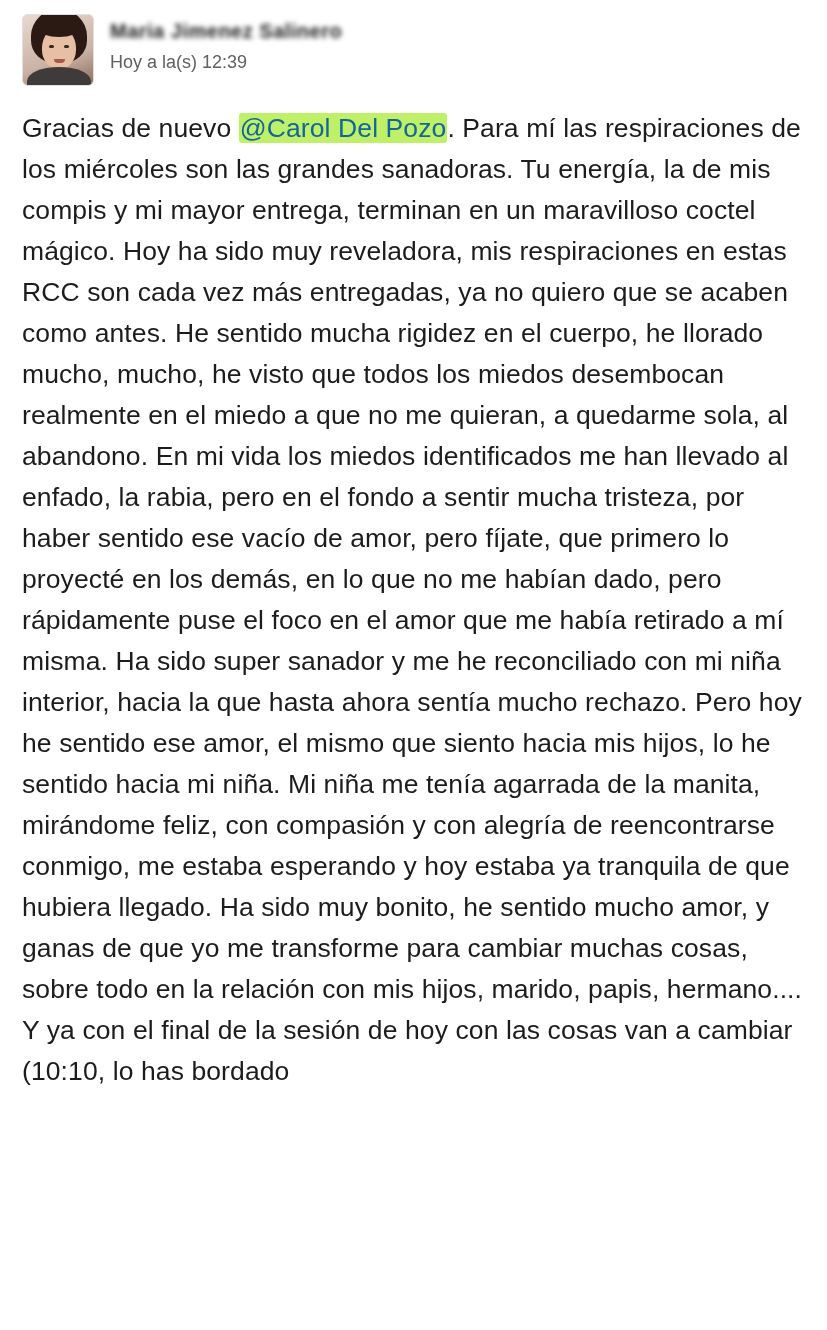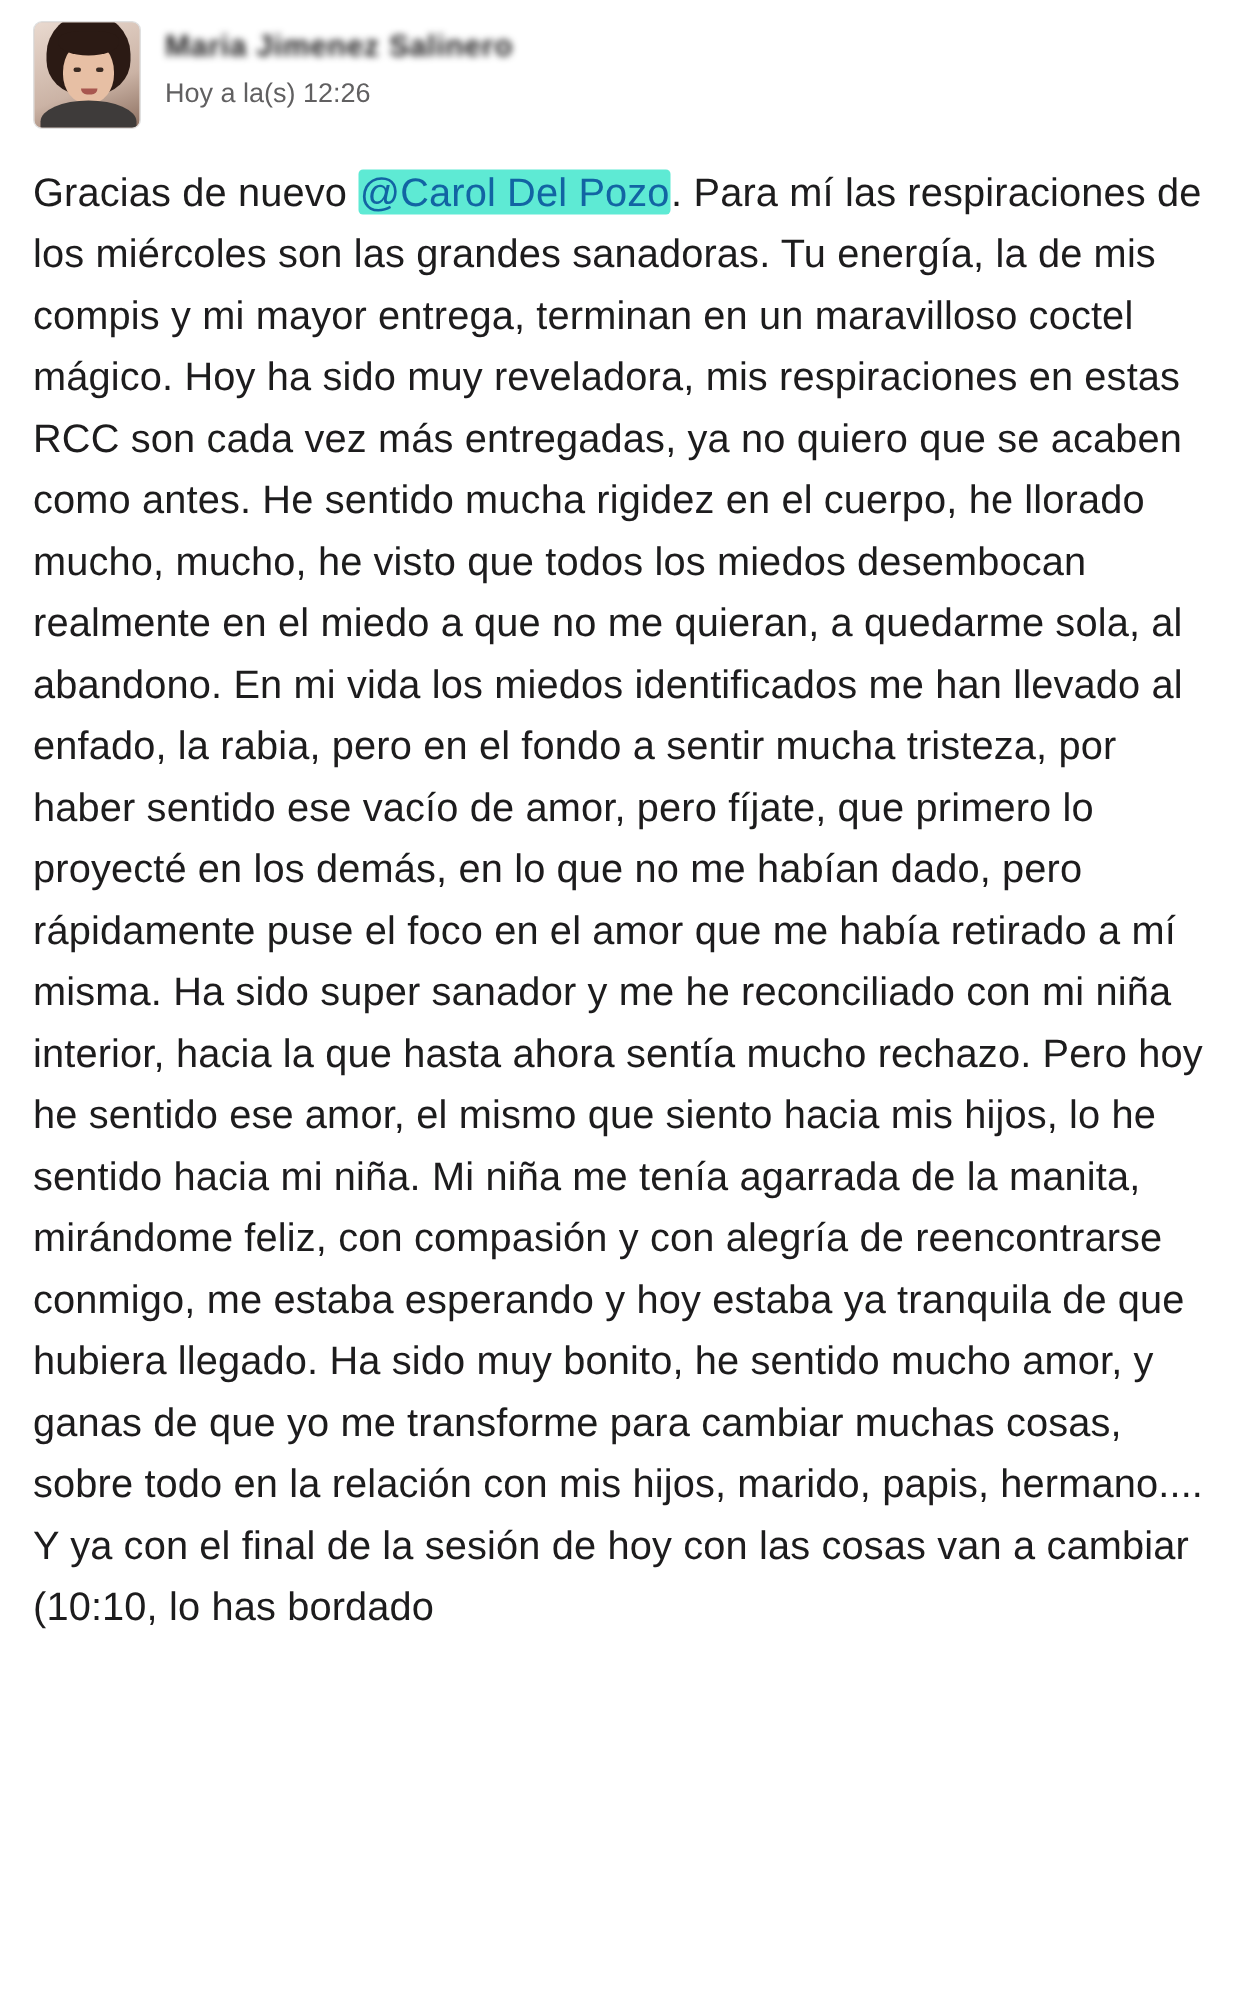--- a/index.html
+++ b/index.html
@@ -130,21 +130,21 @@
     margin-top: 22px;
     font-size: 26.5px;
     line-height: 41px;
     color: #1d1c1d;
     letter-spacing: 0.1px;
     word-wrap: break-word;
   }
 
   .mention {
     color: #1264a3;
-    background: #5eead4;
+    background: #bef264;
     border-radius: 3px;
     padding: 0 1px;
     cursor: pointer;
   }
 </style>
 </head>
 <body>
 
 <div class="message">
 
@@ -158,21 +158,21 @@
       <div class="eye-l"></div>
       <div class="eye-r"></div>
       <div class="mouth"></div>
       <div class="shoulders"></div>
     </div>
 
     <div class="meta">
       <div class="author-row">
         <span class="author-name">Maria Jimenez Salinero</span>
       </div>
-      <div class="timestamp">Hoy a la(s) 12:26</div>
+      <div class="timestamp">Hoy a la(s) 12:39</div>
     </div>
 
   </div>
 
   <div class="body-text">
     <span>Gracias de nuevo </span><span class="mention">@Carol Del Pozo</span><span>. Para mí las respiraciones de los miércoles son las grandes sanadoras. Tu energía, la de mis compis y mi mayor entrega, terminan en un maravilloso coctel mágico. Hoy ha sido muy reveladora, mis respiraciones en estas RCC son cada vez más entregadas, ya no quiero que se acaben como antes. He sentido mucha rigidez en el cuerpo, he llorado mucho, mucho, he visto que todos los miedos desembocan realmente en el miedo a que no me quieran, a quedarme sola, al abandono. En mi vida los miedos identificados me han llevado al enfado, la rabia, pero en el fondo a sentir mucha tristeza, por haber sentido ese vacío de amor, pero fíjate, que primero lo proyecté en los demás, en lo que no me habían dado, pero rápidamente puse el foco en el amor que me había retirado a mí misma. Ha sido super sanador y me he reconciliado con mi niña interior, hacia la que hasta ahora sentía mucho rechazo. Pero hoy he sentido ese amor, el mismo que siento hacia mis hijos, lo he sentido hacia mi niña. Mi niña me tenía agarrada de la manita, mirándome feliz, con compasión y con alegría de reencontrarse conmigo, me estaba esperando y hoy estaba ya tranquila de que hubiera llegado. Ha sido muy bonito, he sentido mucho amor, y ganas de que yo me transforme para cambiar muchas cosas, sobre todo en la relación con mis hijos, marido, papis, hermano.... Y ya con el final de la sesión de hoy con las cosas van a cambiar (10:10, lo has bordado</span>
   </div>
 
 </div>
 

